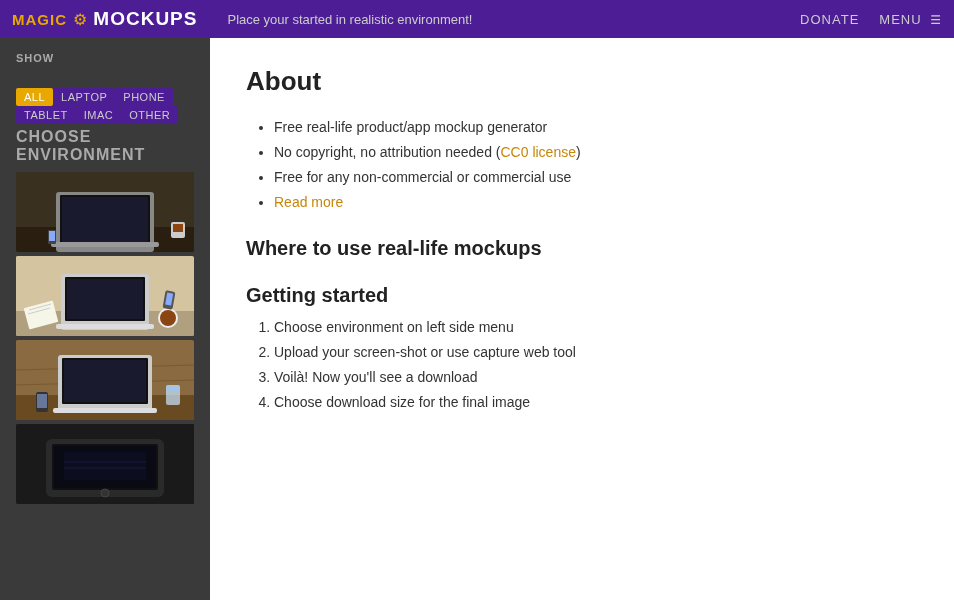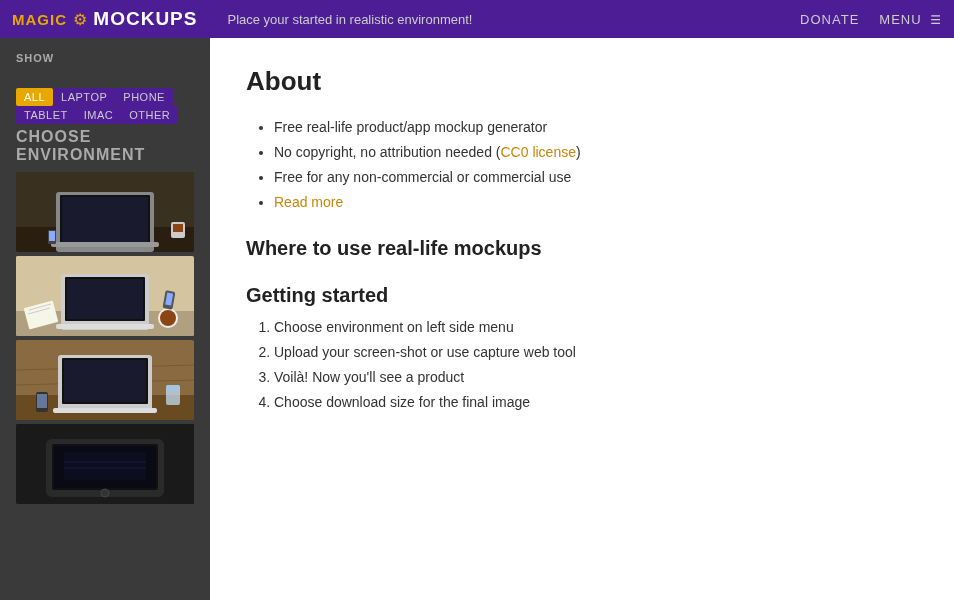--- a/index.html
+++ b/index.html
@@ -278,19 +278,19 @@
       <li>Free for any non-commercial or commercial use</li>
       <li><a class="link-readmore" href="#">Read more</a></li>
     </ul>
 
     <h3>Where to use real-life mockups</h3>
 
     <h3>Getting started</h3>
     <ol>
       <li>Choose environment on left side menu</li>
       <li>Upload your screen-shot or use capture web tool</li>
-      <li>Voilà! Now you'll see a product</li>
+      <li>Voilà! Now you'll see a download</li>
       <li>Choose download size for the final image</li>
     </ol>
 
   </main>
 
 </div>
 
 </body></html>

